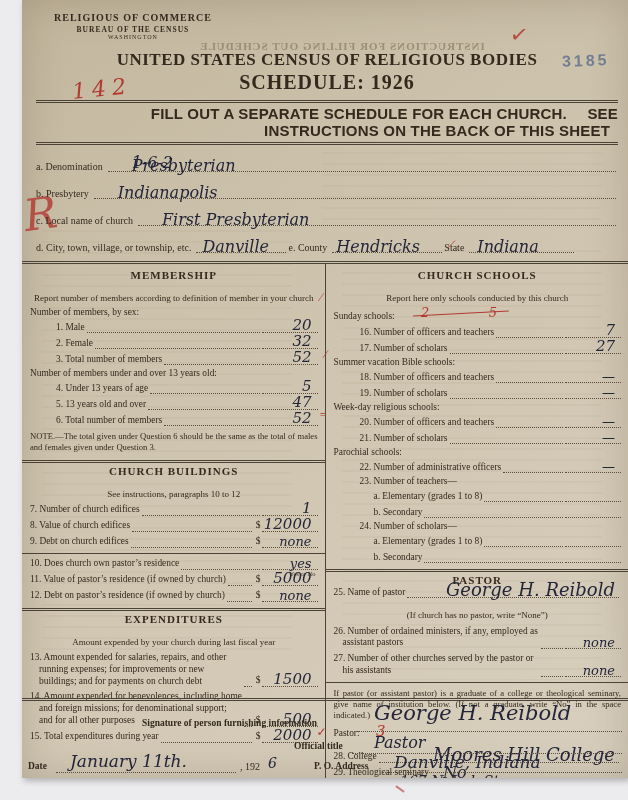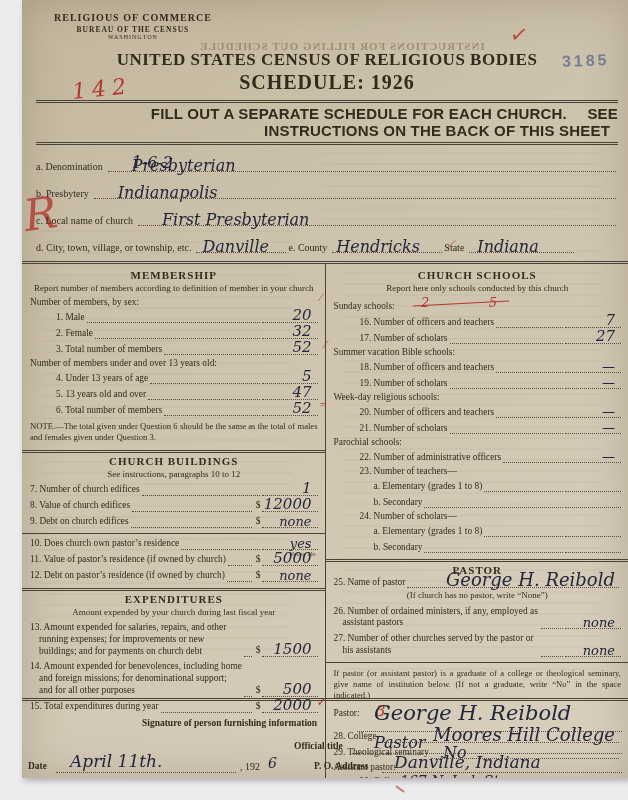--- a/index.html
+++ b/index.html
@@ -43,21 +43,21 @@
   .lead .hw{position:absolute; bottom:-3px; left:24px; white-space:nowrap;}
   .hw{font-family:"DejaVu Serif",serif; font-style:italic; color:var(--hw); font-size:16px; line-height:1;}
   .hw.code{position:absolute; right:80px; bottom:0;}
   .rmark{color:var(--red); font-style:normal; font-size:12px;}
   .rmark.county{position:absolute; right:118px; bottom:-1px; font-size:14px; transform:rotate(10deg);}
   
   .cols{display:flex; margin:8px -10px 0 -14px; border-top:3px double var(--rule); min-height:492px;}
   .col{flex:1; padding:3px 7px 0 8px; font-size:9.4px;}
   .colR{border-left:1.5px solid var(--rule);}
   .sech{text-align:center; font-weight:bold; font-size:11px; letter-spacing:1px; margin-top:2px;}
-  .subt{text-align:center; font-size:9px; line-height:1.25; margin-top:2px;}
+  .subt{text-align:center; font-size:9px; line-height:1.25; margin-top:12px;}
   .grp{margin-top:3px; font-size:9.4px;}
   .q{display:flex; align-items:flex-end; margin-top:4px; position:relative; line-height:1.25;}
   .q .qt{white-space:nowrap;}
   .q .qt.wrap{white-space:normal; max-width:212px; text-indent:-9px; padding-left:9px;}
   .q .qt.wrapR{white-space:normal; max-width:205px; text-indent:-9px; padding-left:9px;}
   .cur{font-size:9.5px; padding:0 1px 0 2px;}
   .ab{width:56px; border-bottom:1px dotted var(--dot); position:relative; height:11px;}
   .ab .hw{position:absolute; right:6px; bottom:-1px; font-size:15px; white-space:nowrap;}
   .ab .hw.sm{font-size:13px;}
   .ab .hint{position:absolute; top:110%; right:2px; font-size:6.5px; font-style:normal; color:var(--ink);
@@ -444,21 +444,21 @@
     <span class="abs fbold" style="left:120px; top:17px;">Signature of person furnishing information</span>
     <span class="dotln" style="left:335px; right:6px; top:30px;"></span>
     <span class="hw" style="left:352px; top:2px; font-size:21px;">George H. Reibold</span>
 
     <span class="abs fbold" style="left:272px; top:40px;">Official title</span>
     <span class="dotln" style="left:330px; right:6px; top:52px;"></span>
     <span class="hw" style="left:352px; top:34px; font-size:16px;">Pastor</span>
 
     <span class="abs fbold" style="left:6px; top:60px;">Date</span>
     <span class="dotln" style="left:34px; width:180px; top:71px;"></span>
-    <span class="hw" style="left:48px; top:52px; font-size:17px;">April 11th.</span>
+    <span class="hw" style="left:48px; top:52px; font-size:17px;">January 11th.</span>
     <span class="abs" style="left:218px; top:60px;">, 192</span>
     <span class="hw" style="left:246px; top:55px; font-size:14px;">6</span>
 
     <span class="abs fbold" style="left:292px; top:60px;">P. O. Address</span>
     <span class="dotln" style="left:360px; right:6px; top:71px;"></span>
     <span class="hw" style="left:372px; top:53px; font-size:17px;">Danville, Indiana</span>
     <span class="hw" style="left:378px; top:73px; font-size:14px;">167 N. Ind. St.</span>
 
     <span class="abs formnum" style="left:26px; top:76px;">8—5518 a</span>
 

